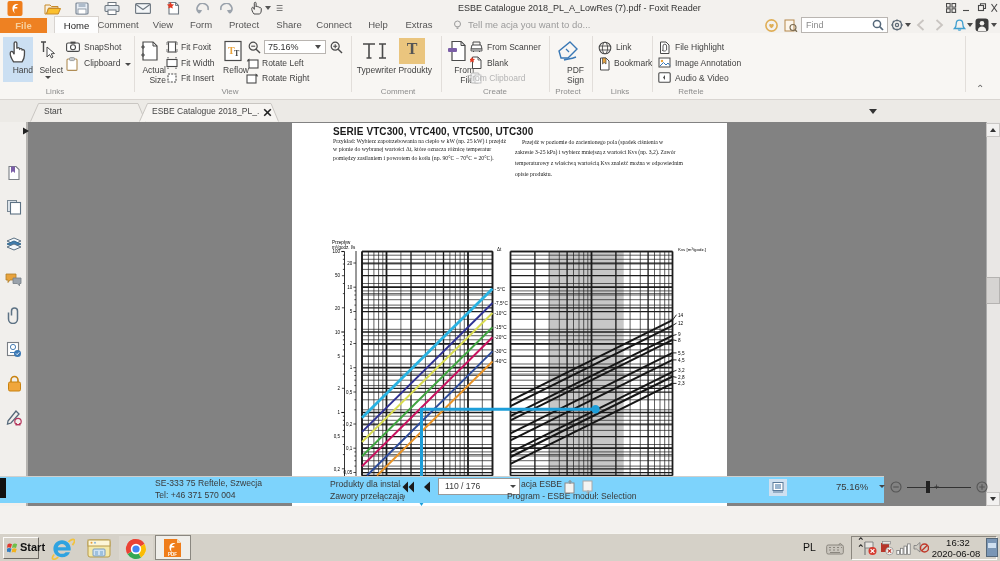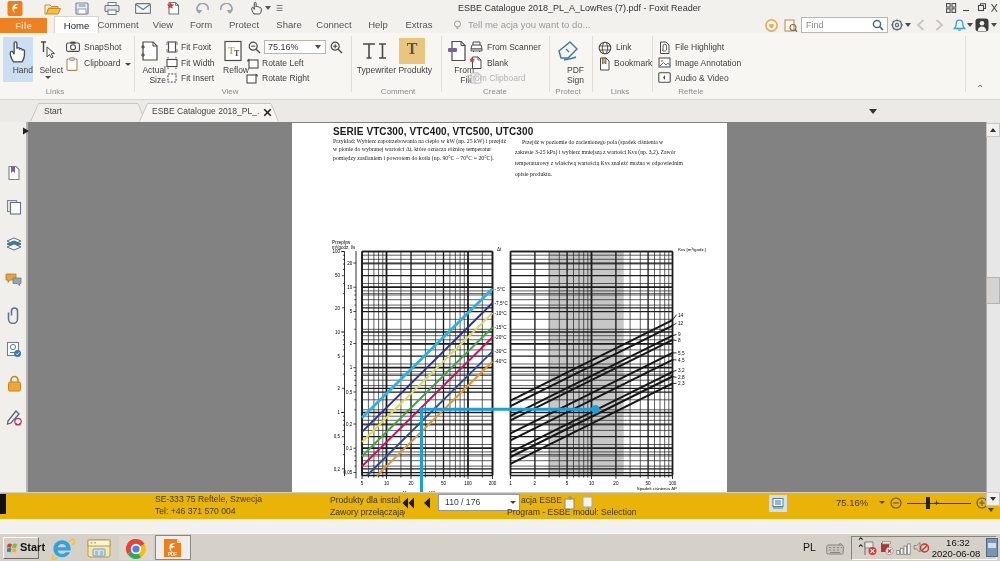--- a/index.html
+++ b/index.html
@@ -20,21 +20,21 @@
 .rgroup{position:absolute;top:54px;font-size:8px;color:#8d8d8d;text-align:center}
 .rsep{position:absolute;top:3px;width:1px;height:56px;background:#e2deda}
 
 #doctabs{position:absolute;left:0;top:100px;width:1000px;height:22px;background:#eceae6}
 
 #docarea{position:absolute;left:0;top:122px;width:1000px;height:384px;background:#828282}
 #sidebar{position:absolute;left:0;top:0;width:28px;height:384px;background:#f1efec;border-right:2px solid #b5b3b0}
 #page{position:absolute;left:292px;top:1px;width:435px;height:383px;background:#fff}
 #vscroll{position:absolute;left:986px;top:0;width:14px;height:384px;background:#e9e7e5;border-left:1px solid #aaa}
 
-#statusstrip{position:absolute;left:0;top:492px;width:1000px;height:27px;background:#eab308;border-top:1px solid #cfcfcd}
+#statusstrip{position:absolute;left:0;top:476px;width:884px;height:27px;background:#7dd3fc;border-top:1px solid #cfcfcd}
 .sstext{position:absolute;font-size:8.6px;color:#3a3a3a;white-space:nowrap}
 
 #taskbar{position:absolute;left:0;top:533px;width:1000px;height:28px;background:#d5d1c8;border-top:1px solid #f5f4f0}
 svg{display:block}
 .icon{position:absolute}
 </style></head>
 <body>
 <div id="app">
 
 <div id="titlebar">

